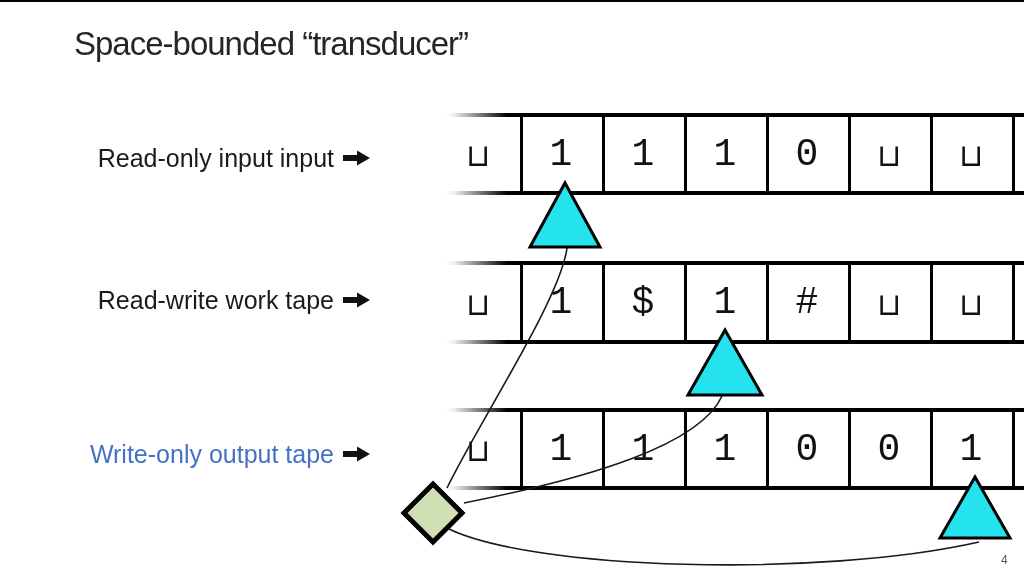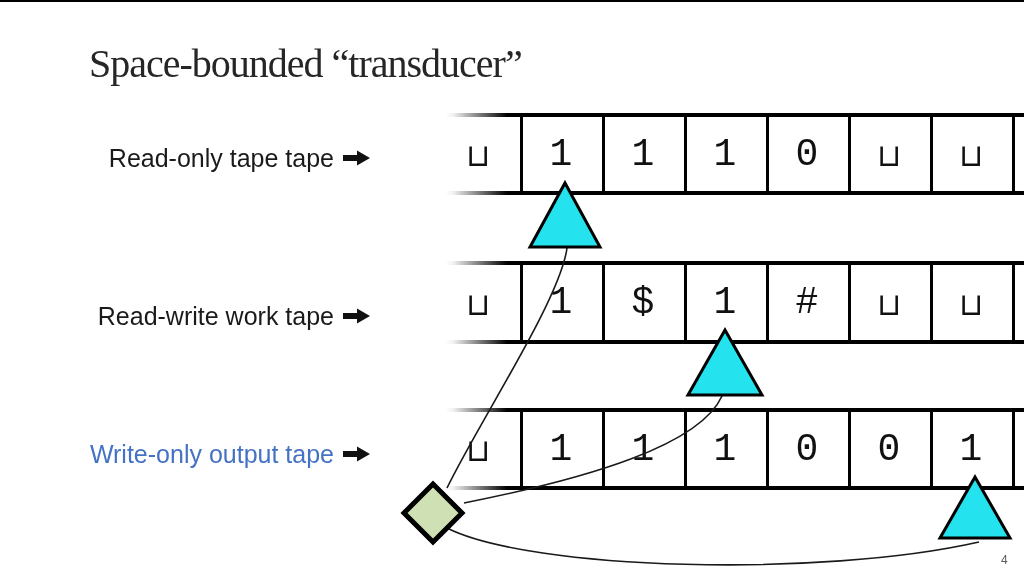--- a/index.html
+++ b/index.html
@@ -2,30 +2,30 @@
 <html><head>
 <meta charset="utf-8">
 <style>
   html,body{margin:0;padding:0;background:#fff;}
   .slide{
     position:relative;width:1024px;height:576px;overflow:hidden;
     background:#ffffff;font-family:"Liberation Sans",sans-serif;
   }
   .top-border{position:absolute;left:0;top:0;width:1024px;height:2px;background:#000;}
   .title{
-    position:absolute;left:73px;top:24px;margin:16px;
-    font-size:40px;font-weight:400;letter-spacing:-1px;white-space:nowrap;font-family:Liberation Serif, serif;
+    position:absolute;left:73px;top:24px;margin:1px;
+    font-size:33px;font-weight:400;letter-spacing:-1px;white-space:nowrap;
   }
   .tape-label{
     position:absolute;left:36px;width:334px;height:32px;
     display:flex;justify-content:flex-end;align-items:center;gap:9px;
     font-size:25px;white-space:nowrap;
   }
   #label-0{top:142px;}
-  #label-1{top:300px;text-align:center;}
+  #label-1{top:284px;text-align:center;}
   #label-2{top:438px;}
   .arrow-icon{flex:0 0 auto;display:block;}
   .tape{position:absolute;left:445px;width:579px;}
   #tape-0,#tape-1,#tape-2{top:0;}
   .hline{
     position:absolute;left:0;width:579px;height:4px;
     background:linear-gradient(to right, rgba(0,0,0,0) 0px, rgba(0,0,0,0.05) 8px, #000 62px);
   }
   .hline.top{top:0;}
   .hline.bottom{bottom:0;}
@@ -44,21 +44,21 @@
 </head>
 <body>
 
 <div class="slide">
 
   <div class="top-border"></div>
 
   <h1 class="title" style="color: rgb(38, 38, 38);">Space-bounded “transducer”</h1>
 
   <div class="tape-label" id="label-0">
-    <span style="color: rgb(26, 26, 26);">Read-only tape tape</span>
+    <span style="color: rgb(26, 26, 26);">Read-only input input</span>
     <svg class="arrow-icon" width="27" height="16" viewBox="0 0 27 16">
         <path d="M0 5 H14 V0.5 L27 8 L14 15.5 V11 H0 Z" fill="#111"></path>
       </svg>
   </div>
   <div class="tape-label" id="label-1">
     <span style="color: rgb(26, 26, 26);">Read-write work tape</span>
     <svg class="arrow-icon" width="27" height="16" viewBox="0 0 27 16">
         <path d="M0 5 H14 V0.5 L27 8 L14 15.5 V11 H0 Z" fill="#111"></path>
       </svg>
   </div>

